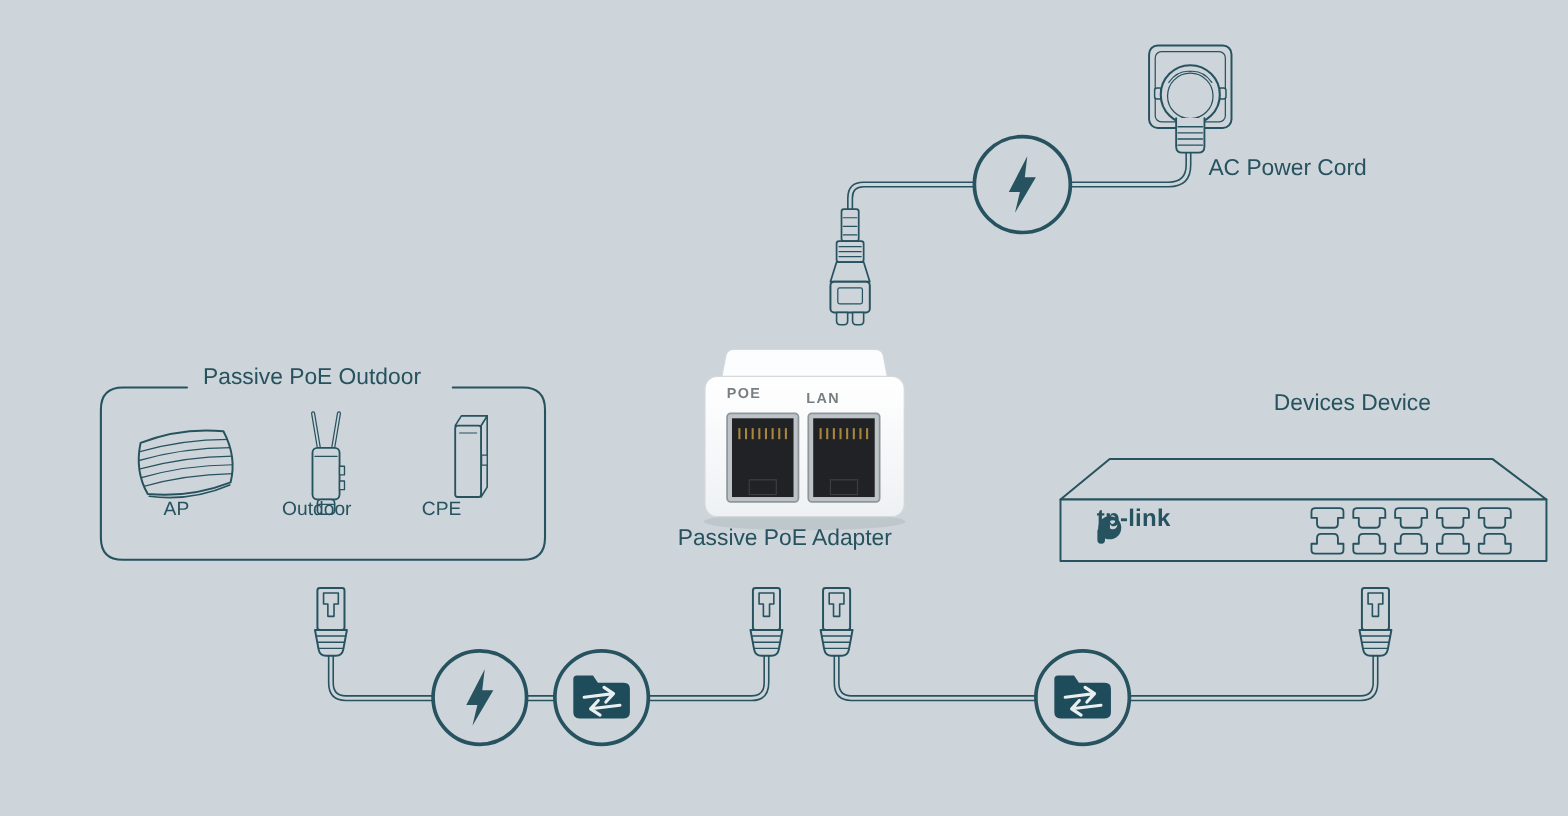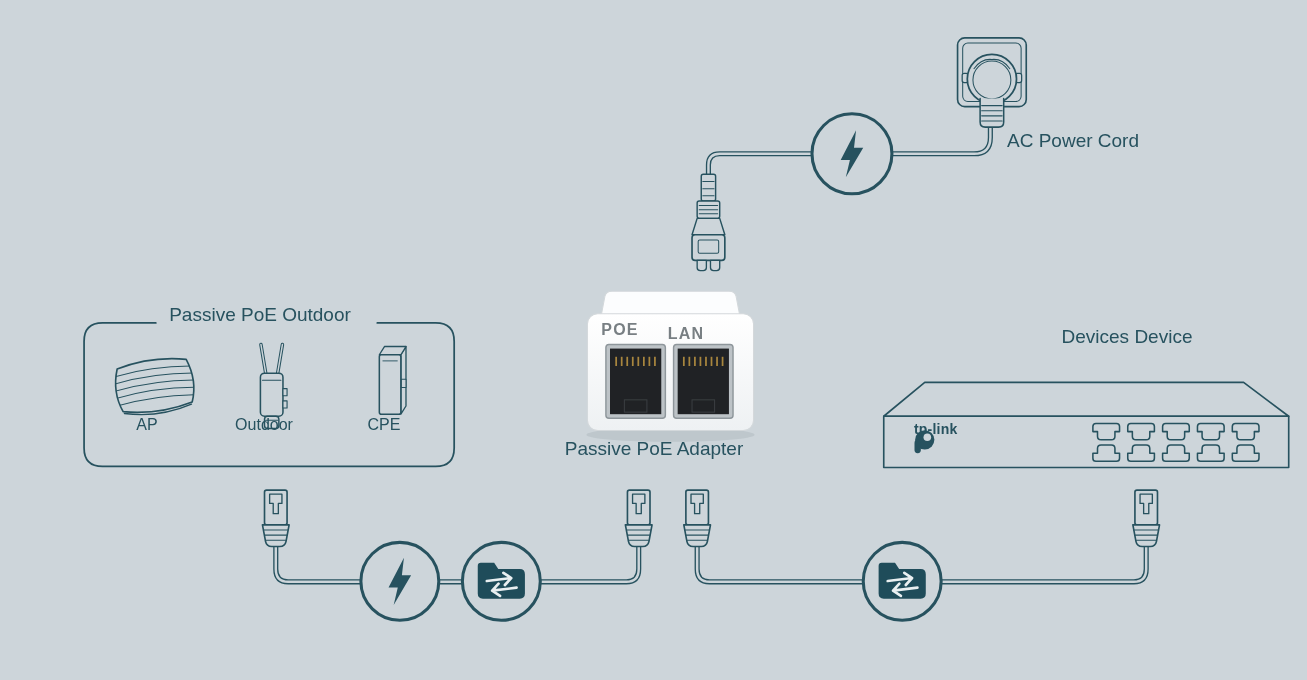--- a/index.html
+++ b/index.html
@@ -25,22 +25,22 @@
   .folder{fill:var(--icon-fill);}
   .arrow{stroke:#e9eff1;stroke-width:2.6;fill:none;stroke-linecap:round;stroke-linejoin:round;}
   .pmetal{fill:var(--port-metal);stroke:#8e969b;stroke-width:1.4;}
   .pblack{fill:var(--port-black);}
   .pin{stroke:var(--pin-gold);stroke-width:1.7;}
   .white-body{fill:var(--adapter-white);stroke:#d3d8db;stroke-width:1;}
   
   .lbl{position:absolute;font-size:19px;color:var(--ink);white-space:nowrap;}
   .ctr{transform:translateX(-50%);}
   .devlbl{font-size:16px;}
-  .portlbl{font-size:16px;font-weight:bold;letter-spacing:1.2px;color:var(--port-label-gray);}
-  .brand{font-size:14px;font-weight:bold;letter-spacing:.2px;}
+  .portlbl{font-size:12px;font-weight:bold;letter-spacing:1.2px;color:var(--port-label-gray);}
+  .brand{font-size:20px;font-weight:bold;letter-spacing:.2px;}
 </style>
 </head>
 <body>
 
 <div class="canvas">
 
   <svg class="art" viewBox="0 0 1307 680">
     <defs>
       <path id="bolt" d="M4,-23 L-11,6 L-2,6 L-6,23 L11,-6 L2,-6 Z"></path>
       <g id="folderIcon">
@@ -225,21 +225,21 @@
     <use href="#rj45plug" transform="translate(623,478)"></use>
     <use href="#rj45plug" transform="translate(680,478)"></use>
     <use href="#rj45plug" transform="translate(1118,478)"></use>
   </svg>
 
   <div class="lbl" style="left:1007px;top:130px;">AC Power Cord</div>
 
   <div class="lbl ctr" style="left:260px;top:304px;">Passive PoE Outdoor</div>
   <div class="lbl ctr devlbl" style="left:147px;top:416px;">AP</div>
   <div class="lbl ctr devlbl" style="left:264px;top:416px;">Outdoor</div>
-  <div class="lbl ctr devlbl" style="left:384px;top:416px;">CPE</div>
+  <div class="lbl ctr devlbl" style="left:368px;top:416px;">CPE</div>
 
   <div class="lbl ctr portlbl" style="left:620px;top:321px;">POE</div>
   <div class="lbl ctr portlbl" style="left:686px;top:325px;">LAN</div>
   <div class="lbl ctr" style="left:654px;top:438px;">Passive PoE Adapter</div>
 
   <div class="lbl ctr" style="left:1127px;top:326px;">Devices Device</div>
   <div class="lbl brand" style="left:914px;top:421px;">tp-link</div>
 
 </div>
 

